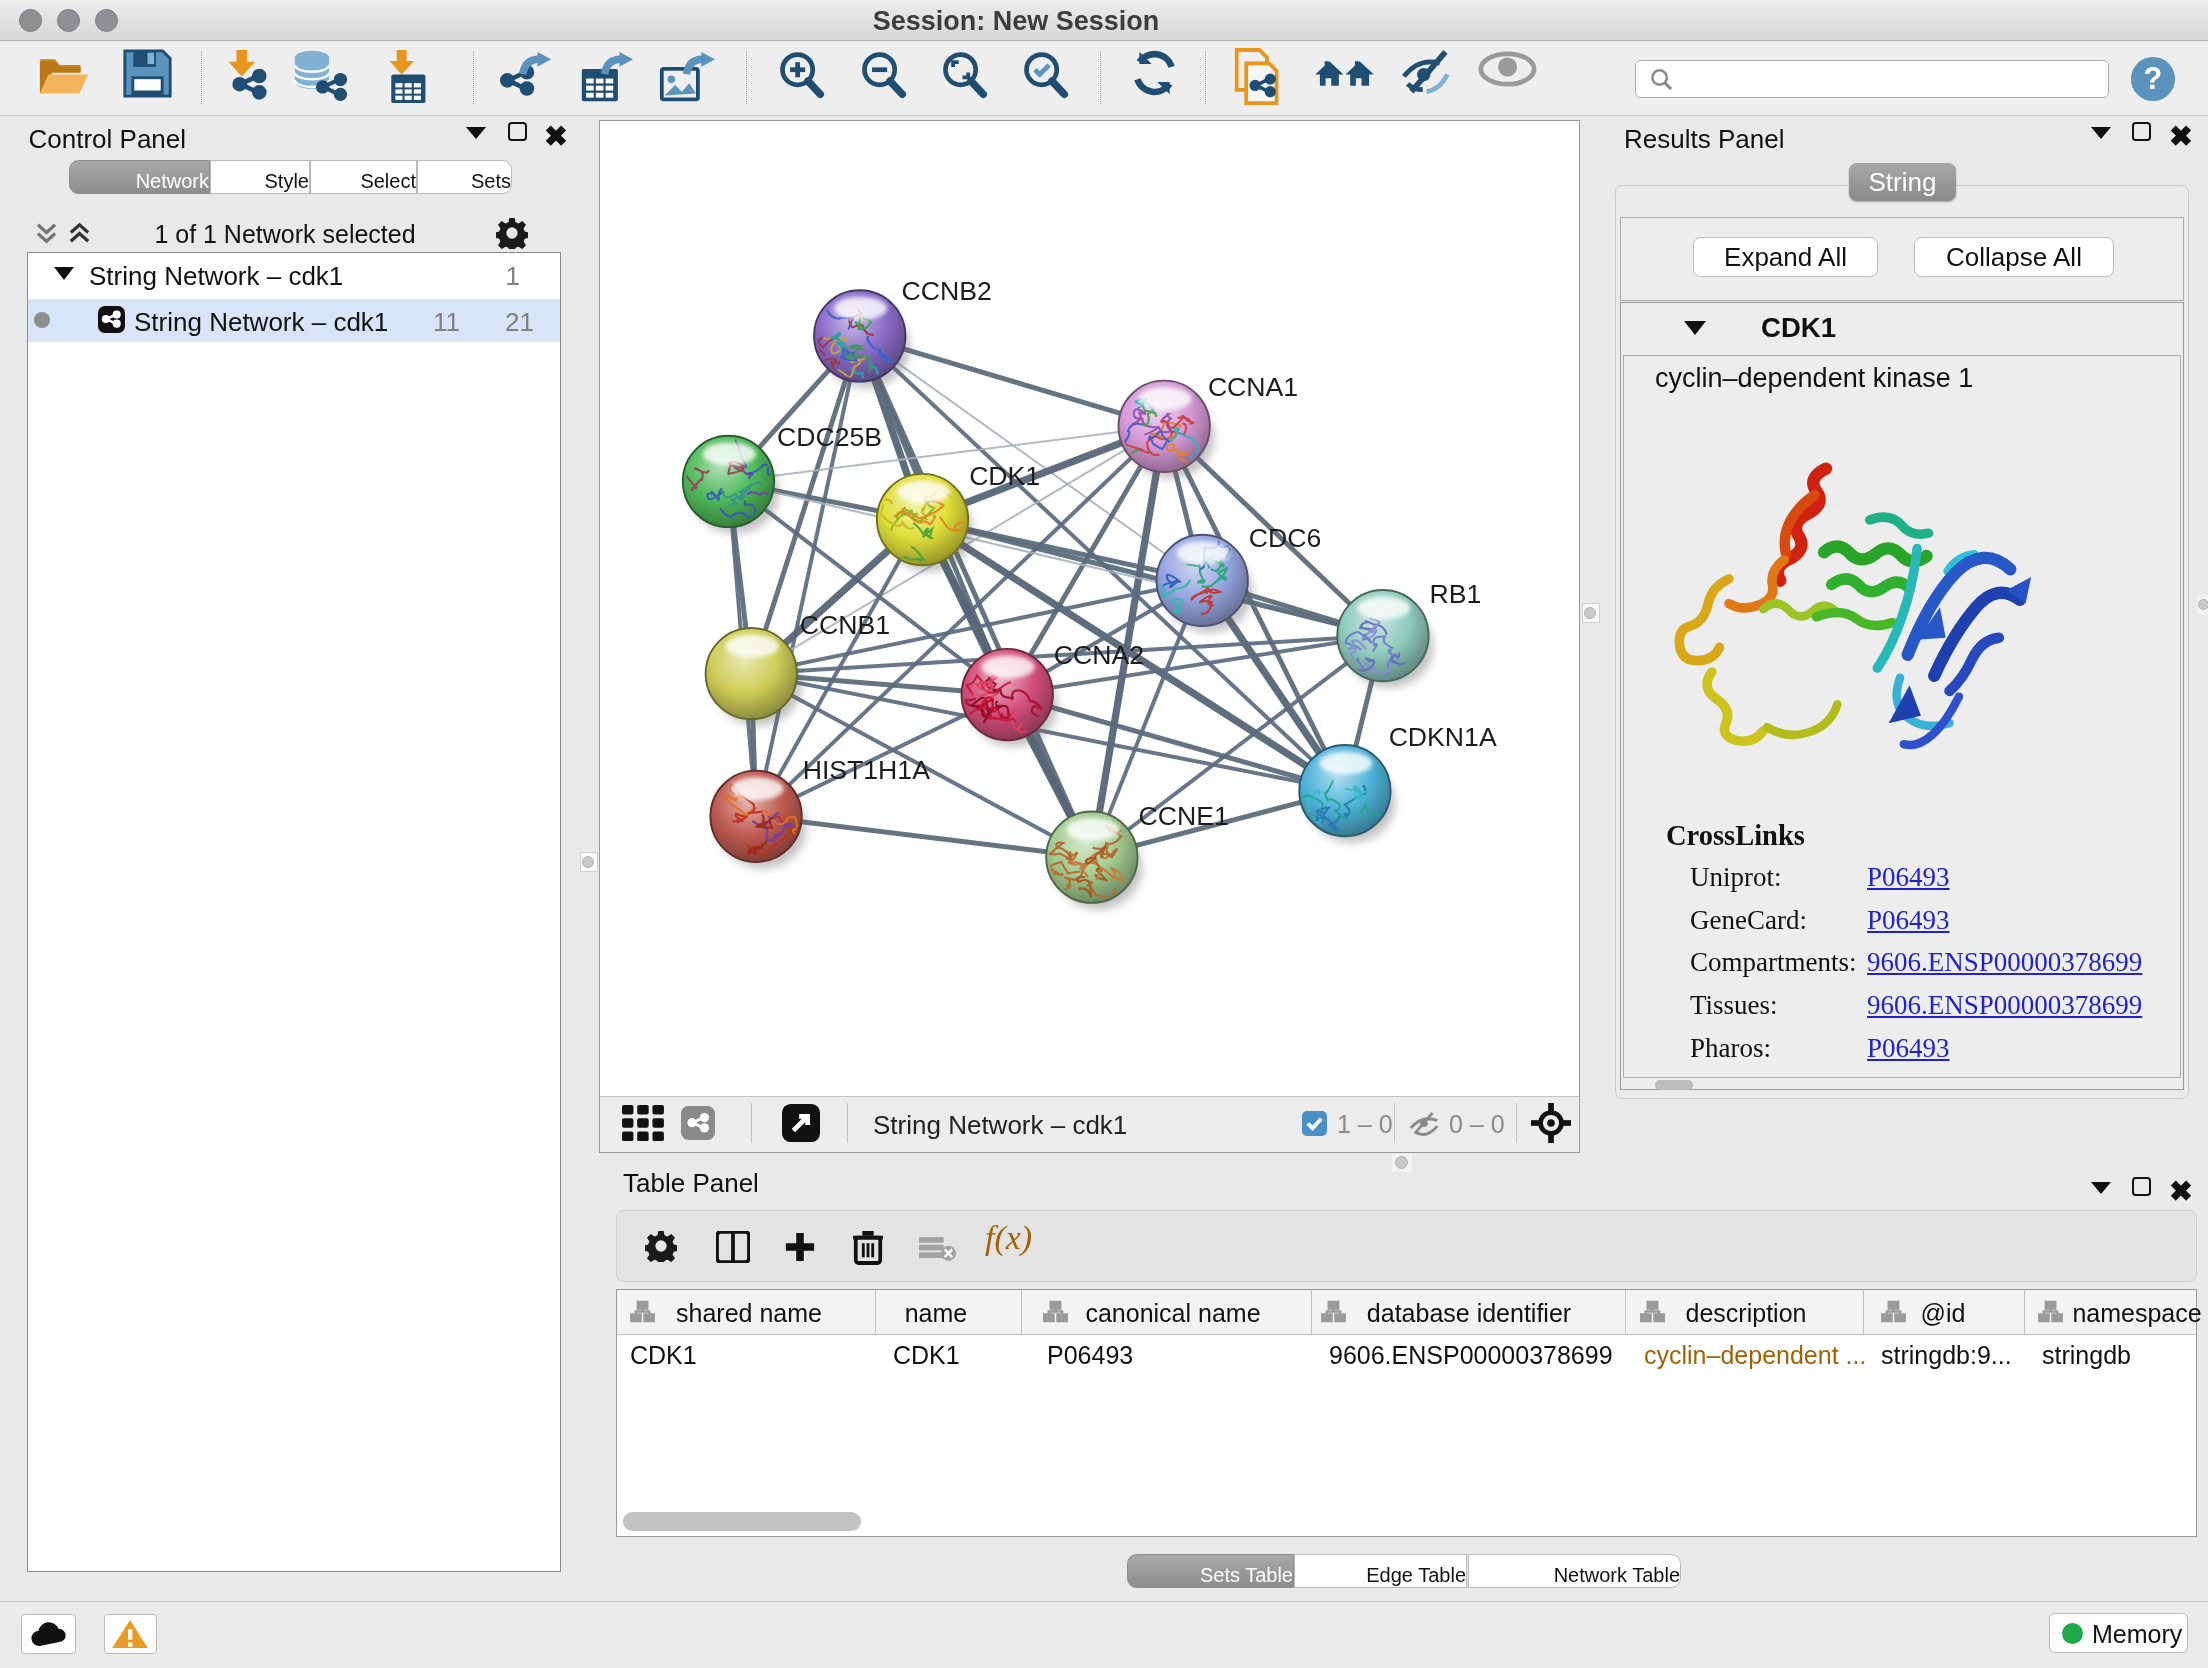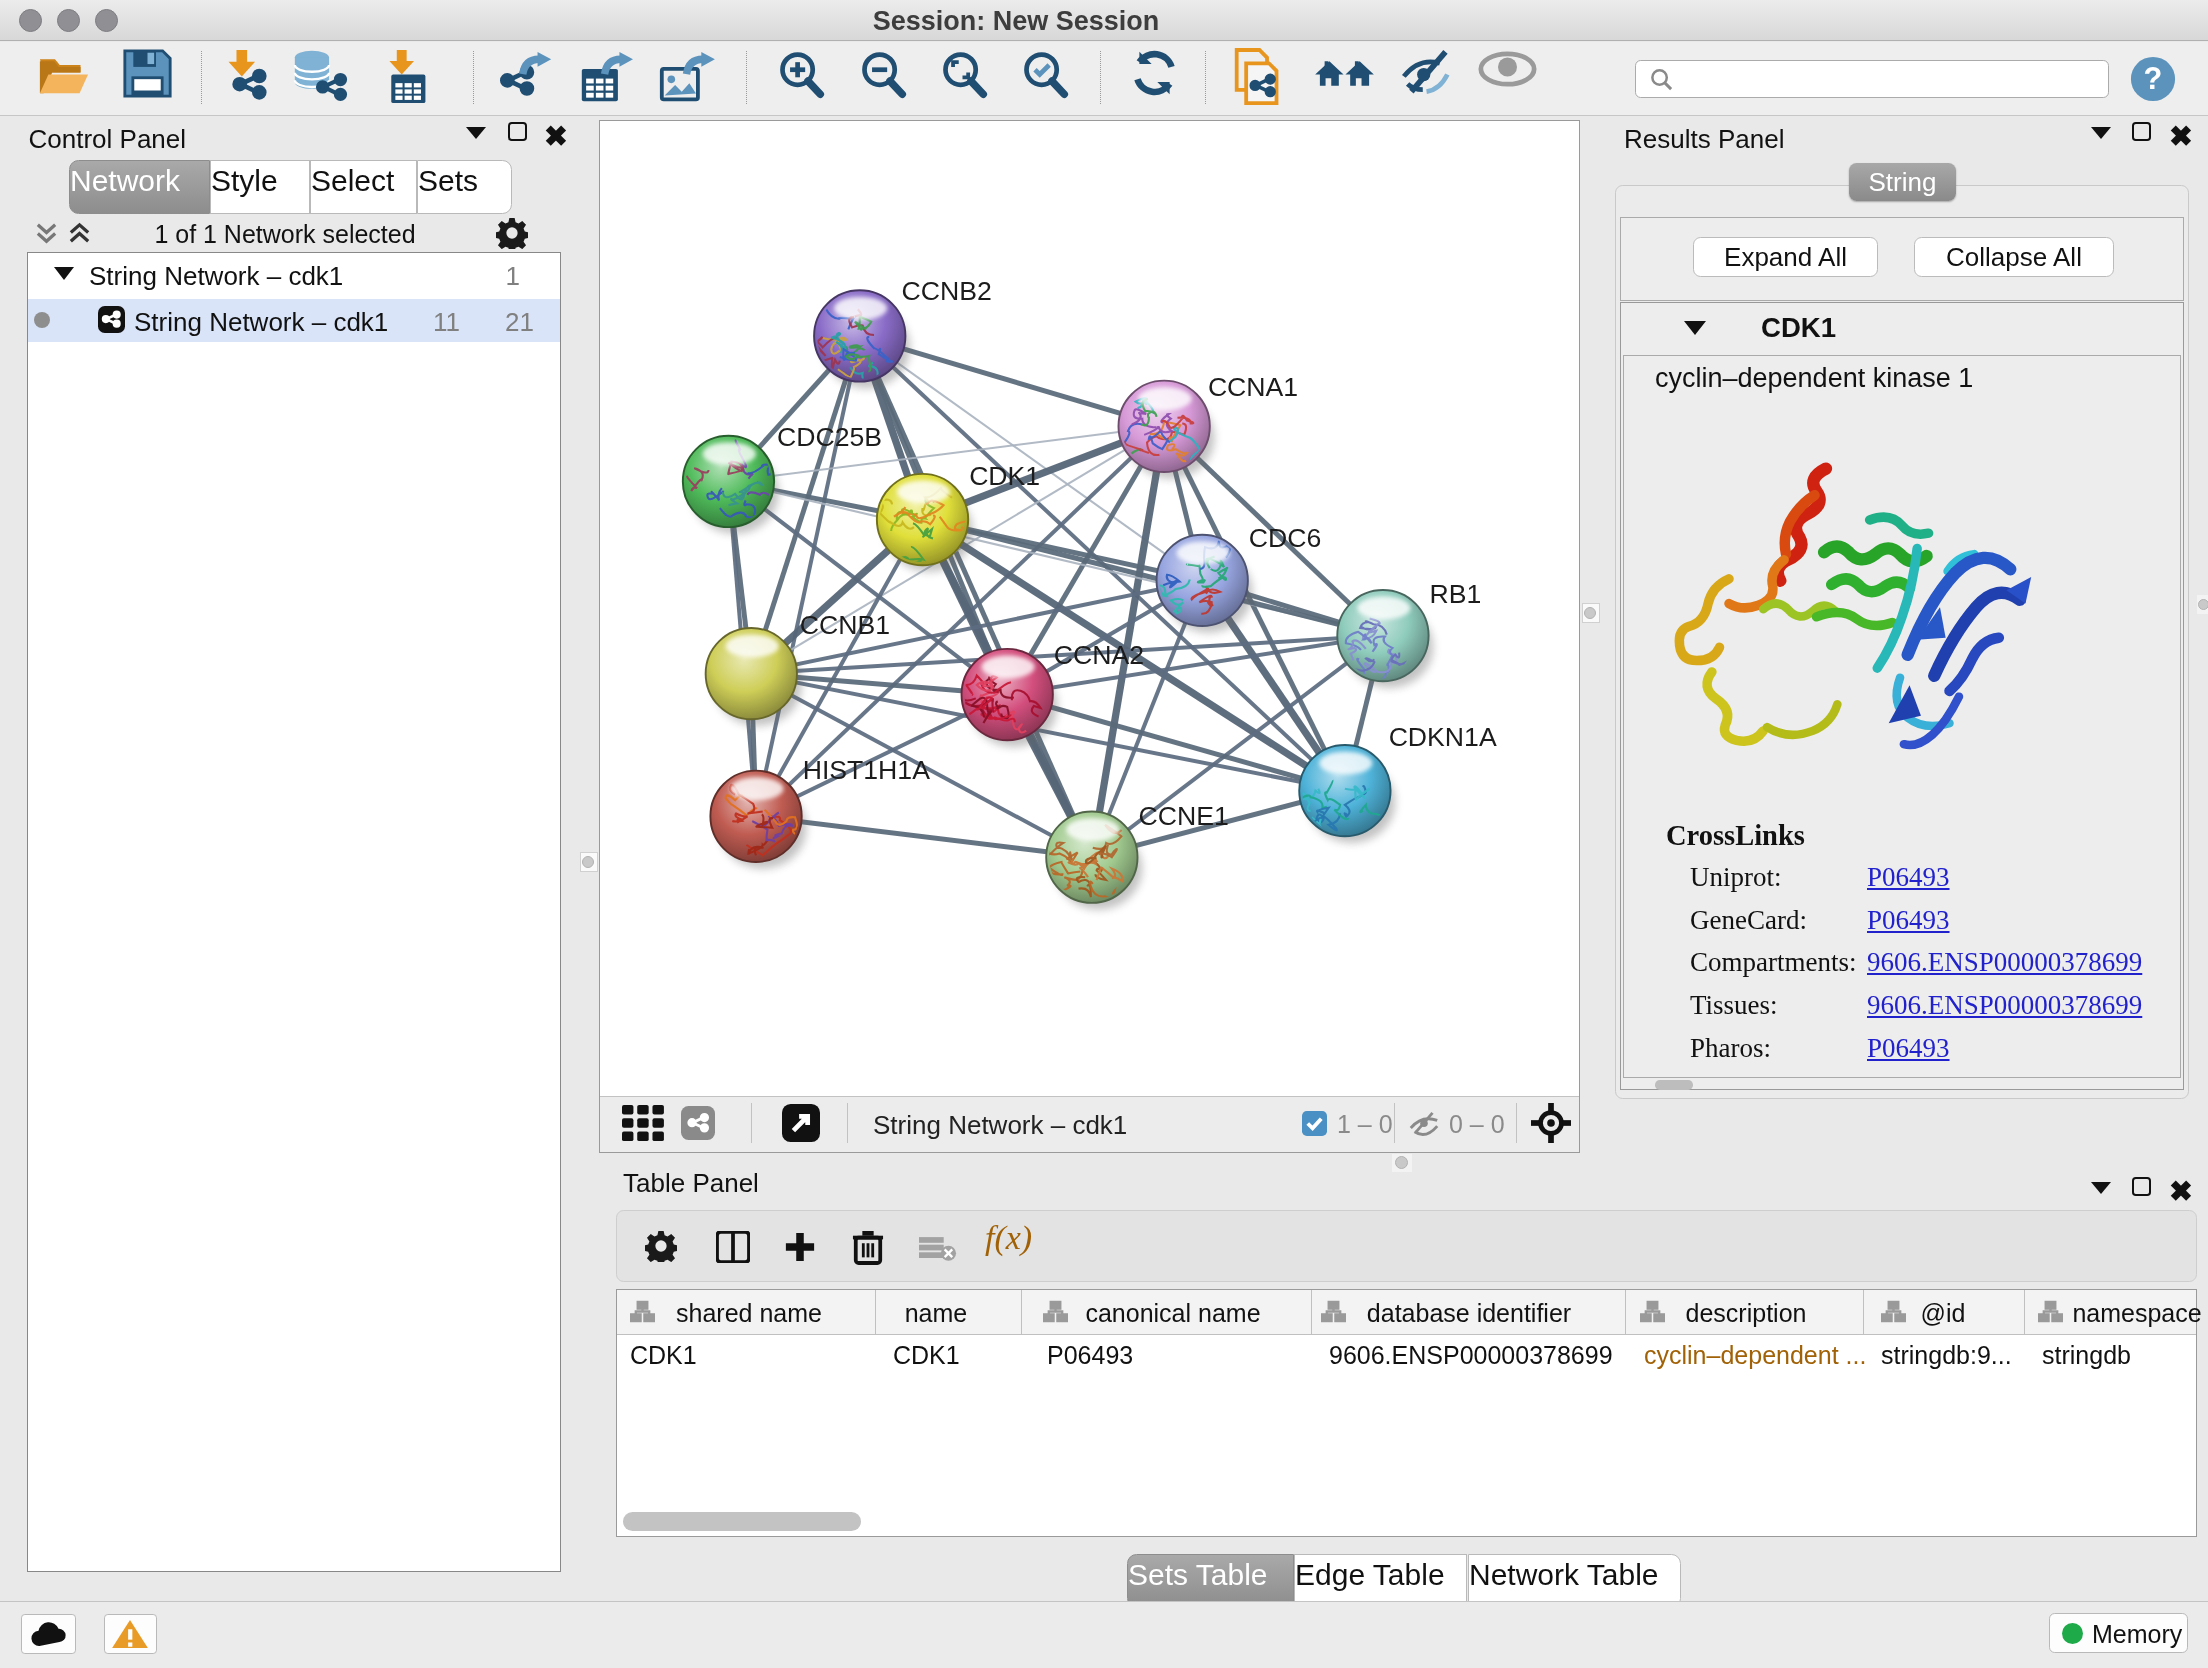--- a/index.html
+++ b/index.html
@@ -1,19 +1,19 @@
 <!DOCTYPE html>
 <html style="font-size:15px"><head><meta charset="utf-8"><style>
 *{margin:0;padding:0;box-sizing:border-box}
 html,body{width:2208px;height:1668px;background:#e9e9e9;font-family:"Liberation Sans",sans-serif;overflow:hidden;position:relative}
 .abs{position:absolute}
 .sep{position:absolute;top:51px;height:53px;border-left:1.9px dotted #9a9a9a}
 .tbi svg{display:block}
 .panel-title{font-size:26px;color:#111}
-.tab{position:absolute;height:54px;border:1px solid #b9b9b9;background:#fff;color:#111;font-size:30px;text-align:left;line-height:40px}
+.tab{position:absolute;height:34px;border:1px solid #b9b9b9;background:#fff;color:#111;font-size:20px;text-align:right;line-height:40px}
 .tab.sel{background:linear-gradient(#a9a9a9,#8d8d8d);color:#fff;border-color:#8d8d8d}
 .link{font-family:"Liberation Serif",serif;font-size:27px;color:#2222cc;text-decoration:underline}
 .serif{font-family:"Liberation Serif",serif;font-size:27px;color:#111}
 </style></head><body>
 
 <div class="abs" style="left:0;top:0;width:2208px;height:41px;background:linear-gradient(#ececec,#d8d8d8);border-bottom:1px solid #b0b0b0"></div>
 <div class="abs" style="left:19px;top:8.6px;width:23px;height:23px;border-radius:50%;background:#8f8f94;border:1px solid #7d7d82"></div>
 <div class="abs" style="left:57px;top:8.6px;width:23px;height:23px;border-radius:50%;background:#8f8f94;border:1px solid #7d7d82"></div>
 <div class="abs" style="left:95px;top:8.6px;width:23px;height:23px;border-radius:50%;background:#8f8f94;border:1px solid #7d7d82"></div>
 <div class="abs" style="left:0;top:5.7px;width:2032px;text-align:center;font-size:27px;font-weight:bold;color:#3d3d3d">Session: New Session</div>

